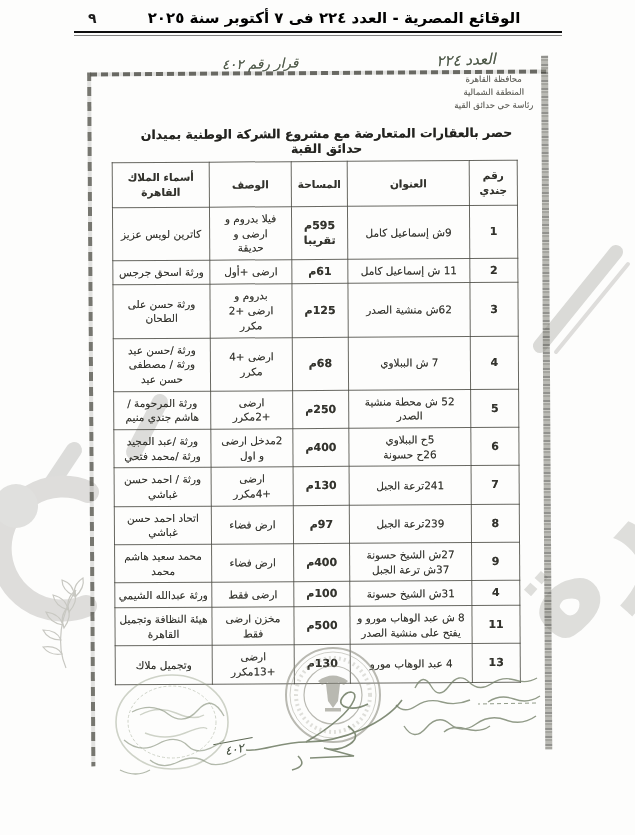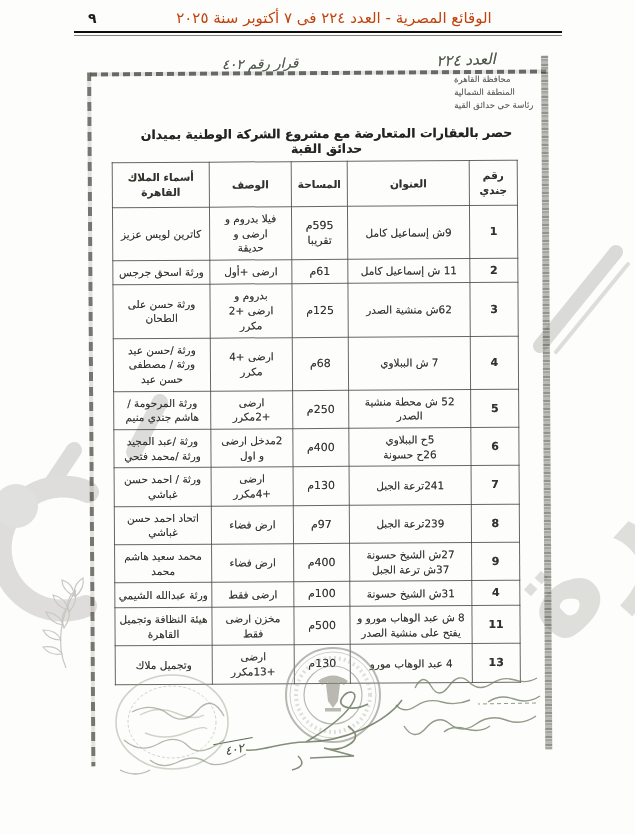--- a/index.html
+++ b/index.html
@@ -6,21 +6,21 @@
   body{
     width:635px;height:835px;overflow:hidden;background:#ffffff;
     font-family:"DejaVu Sans","Liberation Sans",sans-serif;
   }
   .page{position:relative;width:635px;height:835px;background:#fdfdfc;}
 
   
   .gz-header{position:absolute;top:7px;left:0;right:0;height:26px;direction:rtl;}
   .gz-title{
     position:absolute;left:140px;top:2px;width:388px;text-align:center;
-    font-weight:normal;font-size:15px;color:#c2410c;letter-spacing:.2px;
+    font-weight:bold;font-size:15px;color:#000000;letter-spacing:.2px;
   }
   .pg-num{position:absolute;left:88px;top:3px;font-size:14px;font-weight:bold;color:#1c1c1c;}
   .gz-rule{position:absolute;top:31px;left:74px;width:488px;height:0;border-top:2.4px solid #0e0e0e;}
   .gz-rule-thin{position:absolute;top:35px;left:74px;width:488px;height:0;border-top:1px solid #4a4a4a;opacity:.7;}
 
   
   .wm-layer{position:absolute;inset:0;z-index:0;pointer-events:none;overflow:hidden;}
   .wm-word{
     position:absolute;left:468px;top:420px;font-size:130px;font-weight:bold;
     color:#dbdbd8;transform:rotate(-48deg);direction:rtl;line-height:1;opacity:.9;
@@ -40,21 +40,21 @@
   .frame-left{
     position:absolute;left:89px;top:71px;width:4px;height:694px;opacity:.8;
     background:repeating-linear-gradient(180deg,#55554d 0 9px,rgba(85,85,77,.2) 9px 15px);
   }
   .edge-right{
     position:absolute;left:543px;top:57px;width:7px;height:694px;opacity:.6;
     background:repeating-linear-gradient(180deg,#4a4a44 0 2px,#a8a89f 2px 3px,#6b6b62 3px 5px,#8d8d84 5px 8px);
   }
 
   .letterhead{
-    position:absolute;right:100px;top:74px;text-align:left;direction:rtl;
+    position:absolute;right:100px;top:74px;text-align:center;direction:rtl;
     font-size:8.5px;line-height:1.5;color:#60605a;text-shadow:0 0 .6px rgba(96,96,90,.5);
   }
   .doc-title{
     position:absolute;left:126px;top:126px;width:404px;text-align:center;direction:rtl;
     font-size:12.5px;font-weight:bold;color:#23231f;text-shadow:0 0 .5px rgba(35,35,31,.55);
   }
 
   
   .doc-table{
     position:absolute;top:161px;left:113px;width:405px;direction:rtl;
@@ -62,21 +62,21 @@
   }
   .doc-table th,.doc-table td{
     border:1px solid rgba(62,62,54,.78);
     padding:4px 3px;text-align:center;vertical-align:middle;
     white-space:pre-line;line-height:1.4;
     text-shadow:0 0 .55px rgba(51,51,45,.5);
     overflow:hidden;
   }
   .doc-table th{font-weight:bold;height:36px;}
   .doc-table td:nth-child(1){font-size:11px;font-weight:bold;}
-  .doc-table td:nth-child(3){font-size:11px;font-weight:normal;}
+  .doc-table td:nth-child(3){font-size:11px;font-weight:bold;}
 
   
   .stamp-layer{position:absolute;inset:0;z-index:2;pointer-events:none;}
 </style>
 </head>
 <body>
 
 <div class="page">
 
   <div class="wm-layer">

